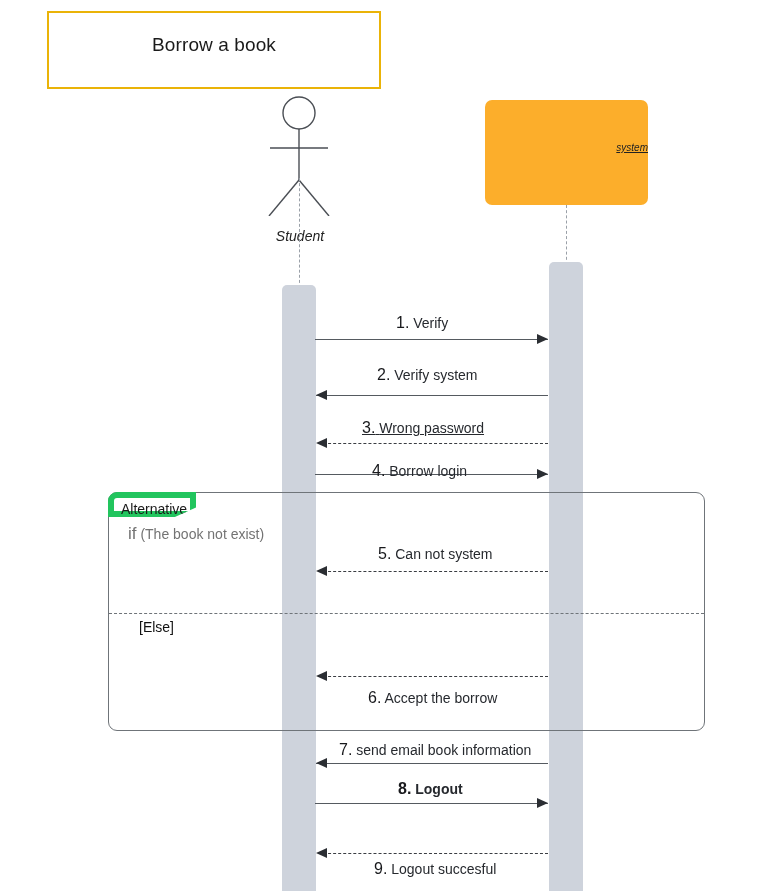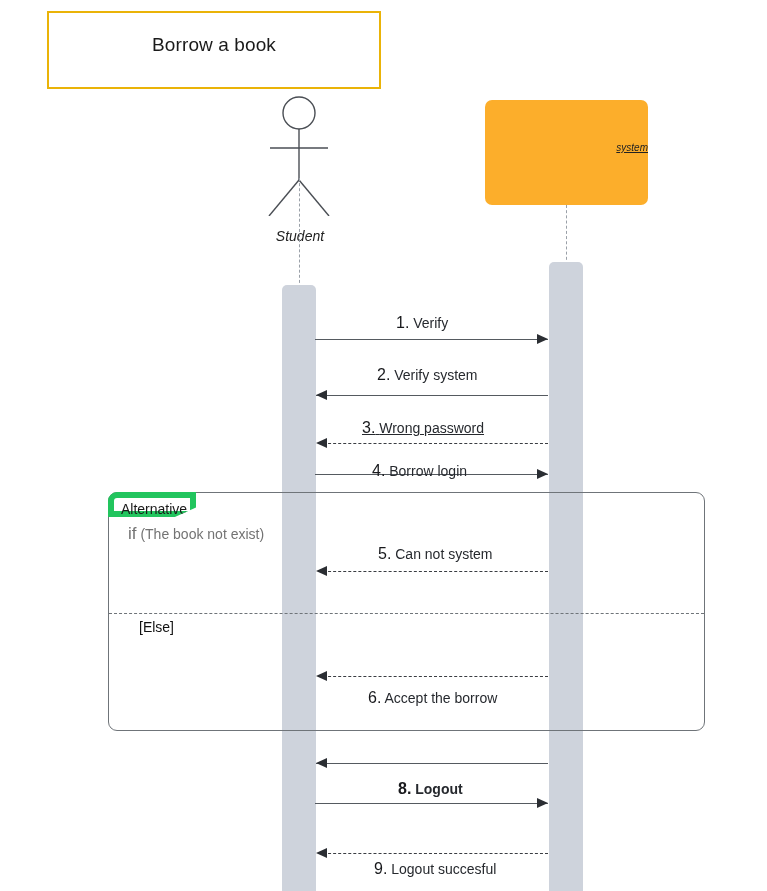--- a/index.html
+++ b/index.html
@@ -245,20 +245,24 @@
 
   <div class="abs msg-label" style="left:368px; top:689px;">
     <span class="num">6.</span>
     <span>Accept  the borrow</span>
   </div>
   <div class="abs msg-line dashed" style="left:318px; top:676px; width:230px;"></div>
   <div class="abs arrow-head left" style="left:316px; top:671px;"></div>
 
   <div class="abs msg-line" style="left:316px; top:763px; width:232px;"></div>
   <div class="abs arrow-head left" style="left:316px; top:758px;"></div>
+  <div class="abs msg-label" style="left:339px; top:741px;">
+    <span class="num">7.</span>
+    <span>send email book information</span>
+  </div>
 
   <div class="abs msg-label" style="left:398px; top:780px;font-weight:bold;">
     <span class="num">8.</span>
     <span>Logout</span>
   </div>
   <div class="abs msg-line" style="left:315px; top:803px; width:233px;"></div>
   <div class="abs arrow-head right" style="left:537px; top:798px;"></div>
 
   <div class="abs msg-line dashed" style="left:318px; top:853px; width:230px;"></div>
   <div class="abs arrow-head left" style="left:316px; top:848px;"></div>

